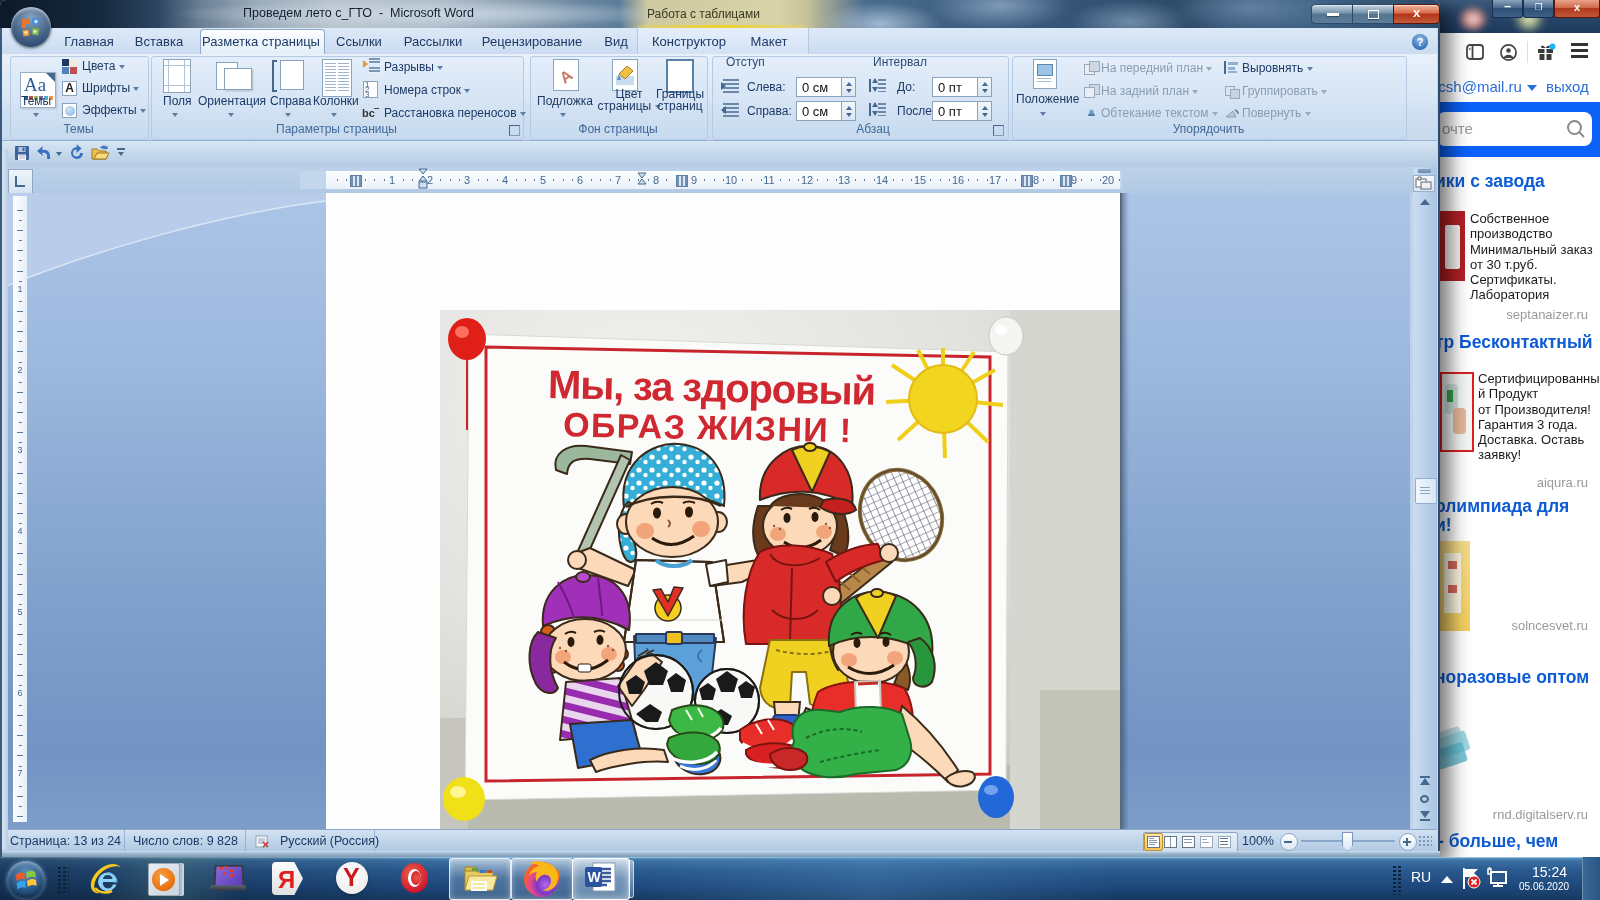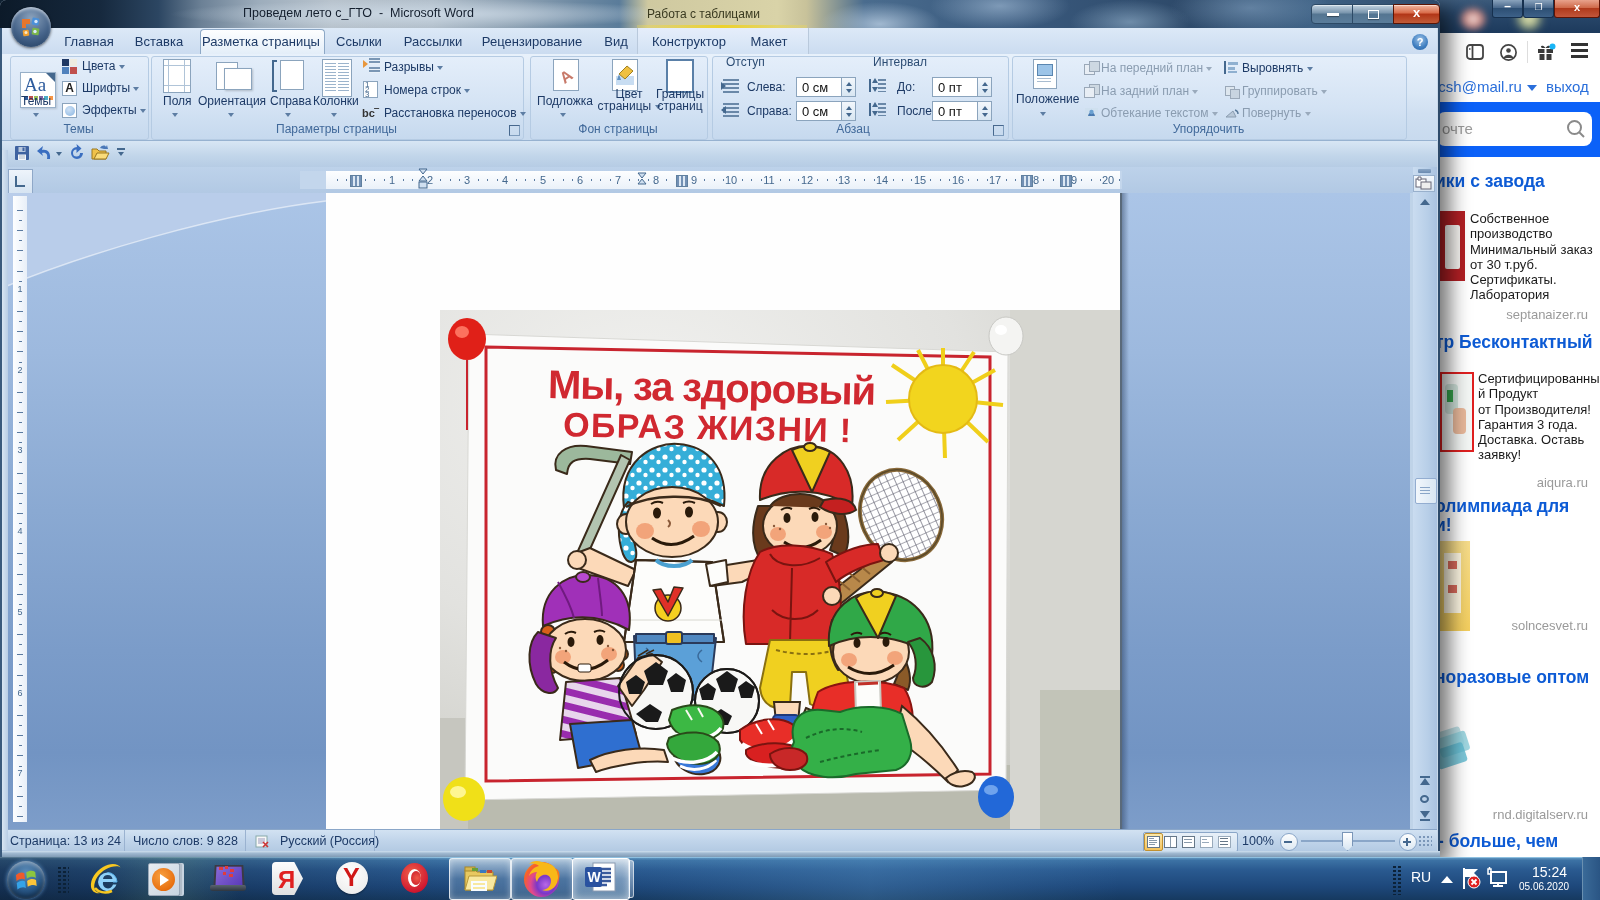--- a/index.html
+++ b/index.html
@@ -154,21 +154,21 @@
 
  <div class="a" style="left:10px;top:56px;width:137px;height:82px;border:1px solid #b5cbe3;border-radius:3px;background:linear-gradient(180deg,#e4eefa,#d4e3f4 60%,#c6d9ee)"></div>
  <div class="a" style="left:151px;top:56px;width:371px;height:82px;border:1px solid #b5cbe3;border-radius:3px;background:linear-gradient(180deg,#e4eefa,#d4e3f4 60%,#c6d9ee)"></div>
  <div class="a" style="left:530px;top:56px;width:176px;height:82px;border:1px solid #b5cbe3;border-radius:3px;background:linear-gradient(180deg,#e4eefa,#d4e3f4 60%,#c6d9ee)"></div>
  <div class="a" style="left:712px;top:56px;width:295px;height:82px;border:1px solid #b5cbe3;border-radius:3px;background:linear-gradient(180deg,#e4eefa,#d4e3f4 60%,#c6d9ee)"></div>
  <div class="a" style="left:1012px;top:56px;width:393px;height:82px;border:1px solid #b5cbe3;border-radius:3px;background:linear-gradient(180deg,#e4eefa,#d4e3f4 60%,#c6d9ee)"></div>
 
  <div class="a glabel" style="left:10px;top:122px;width:137px">Темы</div>
  <div class="a glabel" style="left:151px;top:122px;width:371px">Параметры страницы</div>
  <div class="a glabel" style="left:530px;top:122px;width:176px">Фон страницы</div>
- <div class="a glabel" style="left:692px;top:122px;width:322px">Абзац</div>
+ <div class="a glabel" style="left:712px;top:122px;width:322px">Абзац</div>
  <div class="a glabel" style="left:1012px;top:122px;width:393px">Упорядочить</div>
  <div class="a" style="left:509px;top:125px;width:9px;height:9px;border:1px solid #7e9cbd;border-top-color:#47688e;border-left-color:#47688e"></div>
  <div class="a" style="left:993px;top:125px;width:9px;height:9px;border:1px solid #7e9cbd;border-top-color:#47688e;border-left-color:#47688e"></div>
 
  <div class="a" style="left:20px;top:72px;width:34px;height:34px;background:#fff;border:1px solid #98b0c8;box-shadow:1px 1px 2px rgba(0,0,0,.15)">
    <div style="color:#2f5d9e;font-size:19px;font-family:'Liberation Serif',serif;margin:1px 0 0 3px">Aa</div>
    <div style="display:flex;gap:1px;margin:0px 0 0 3px">
         <i style="width:4px;height:4px;background:#2f5d9e"></i>
         <i style="width:4px;height:4px;background:#c0504d"></i>
         <i style="width:4px;height:4px;background:#9bbb59"></i>

